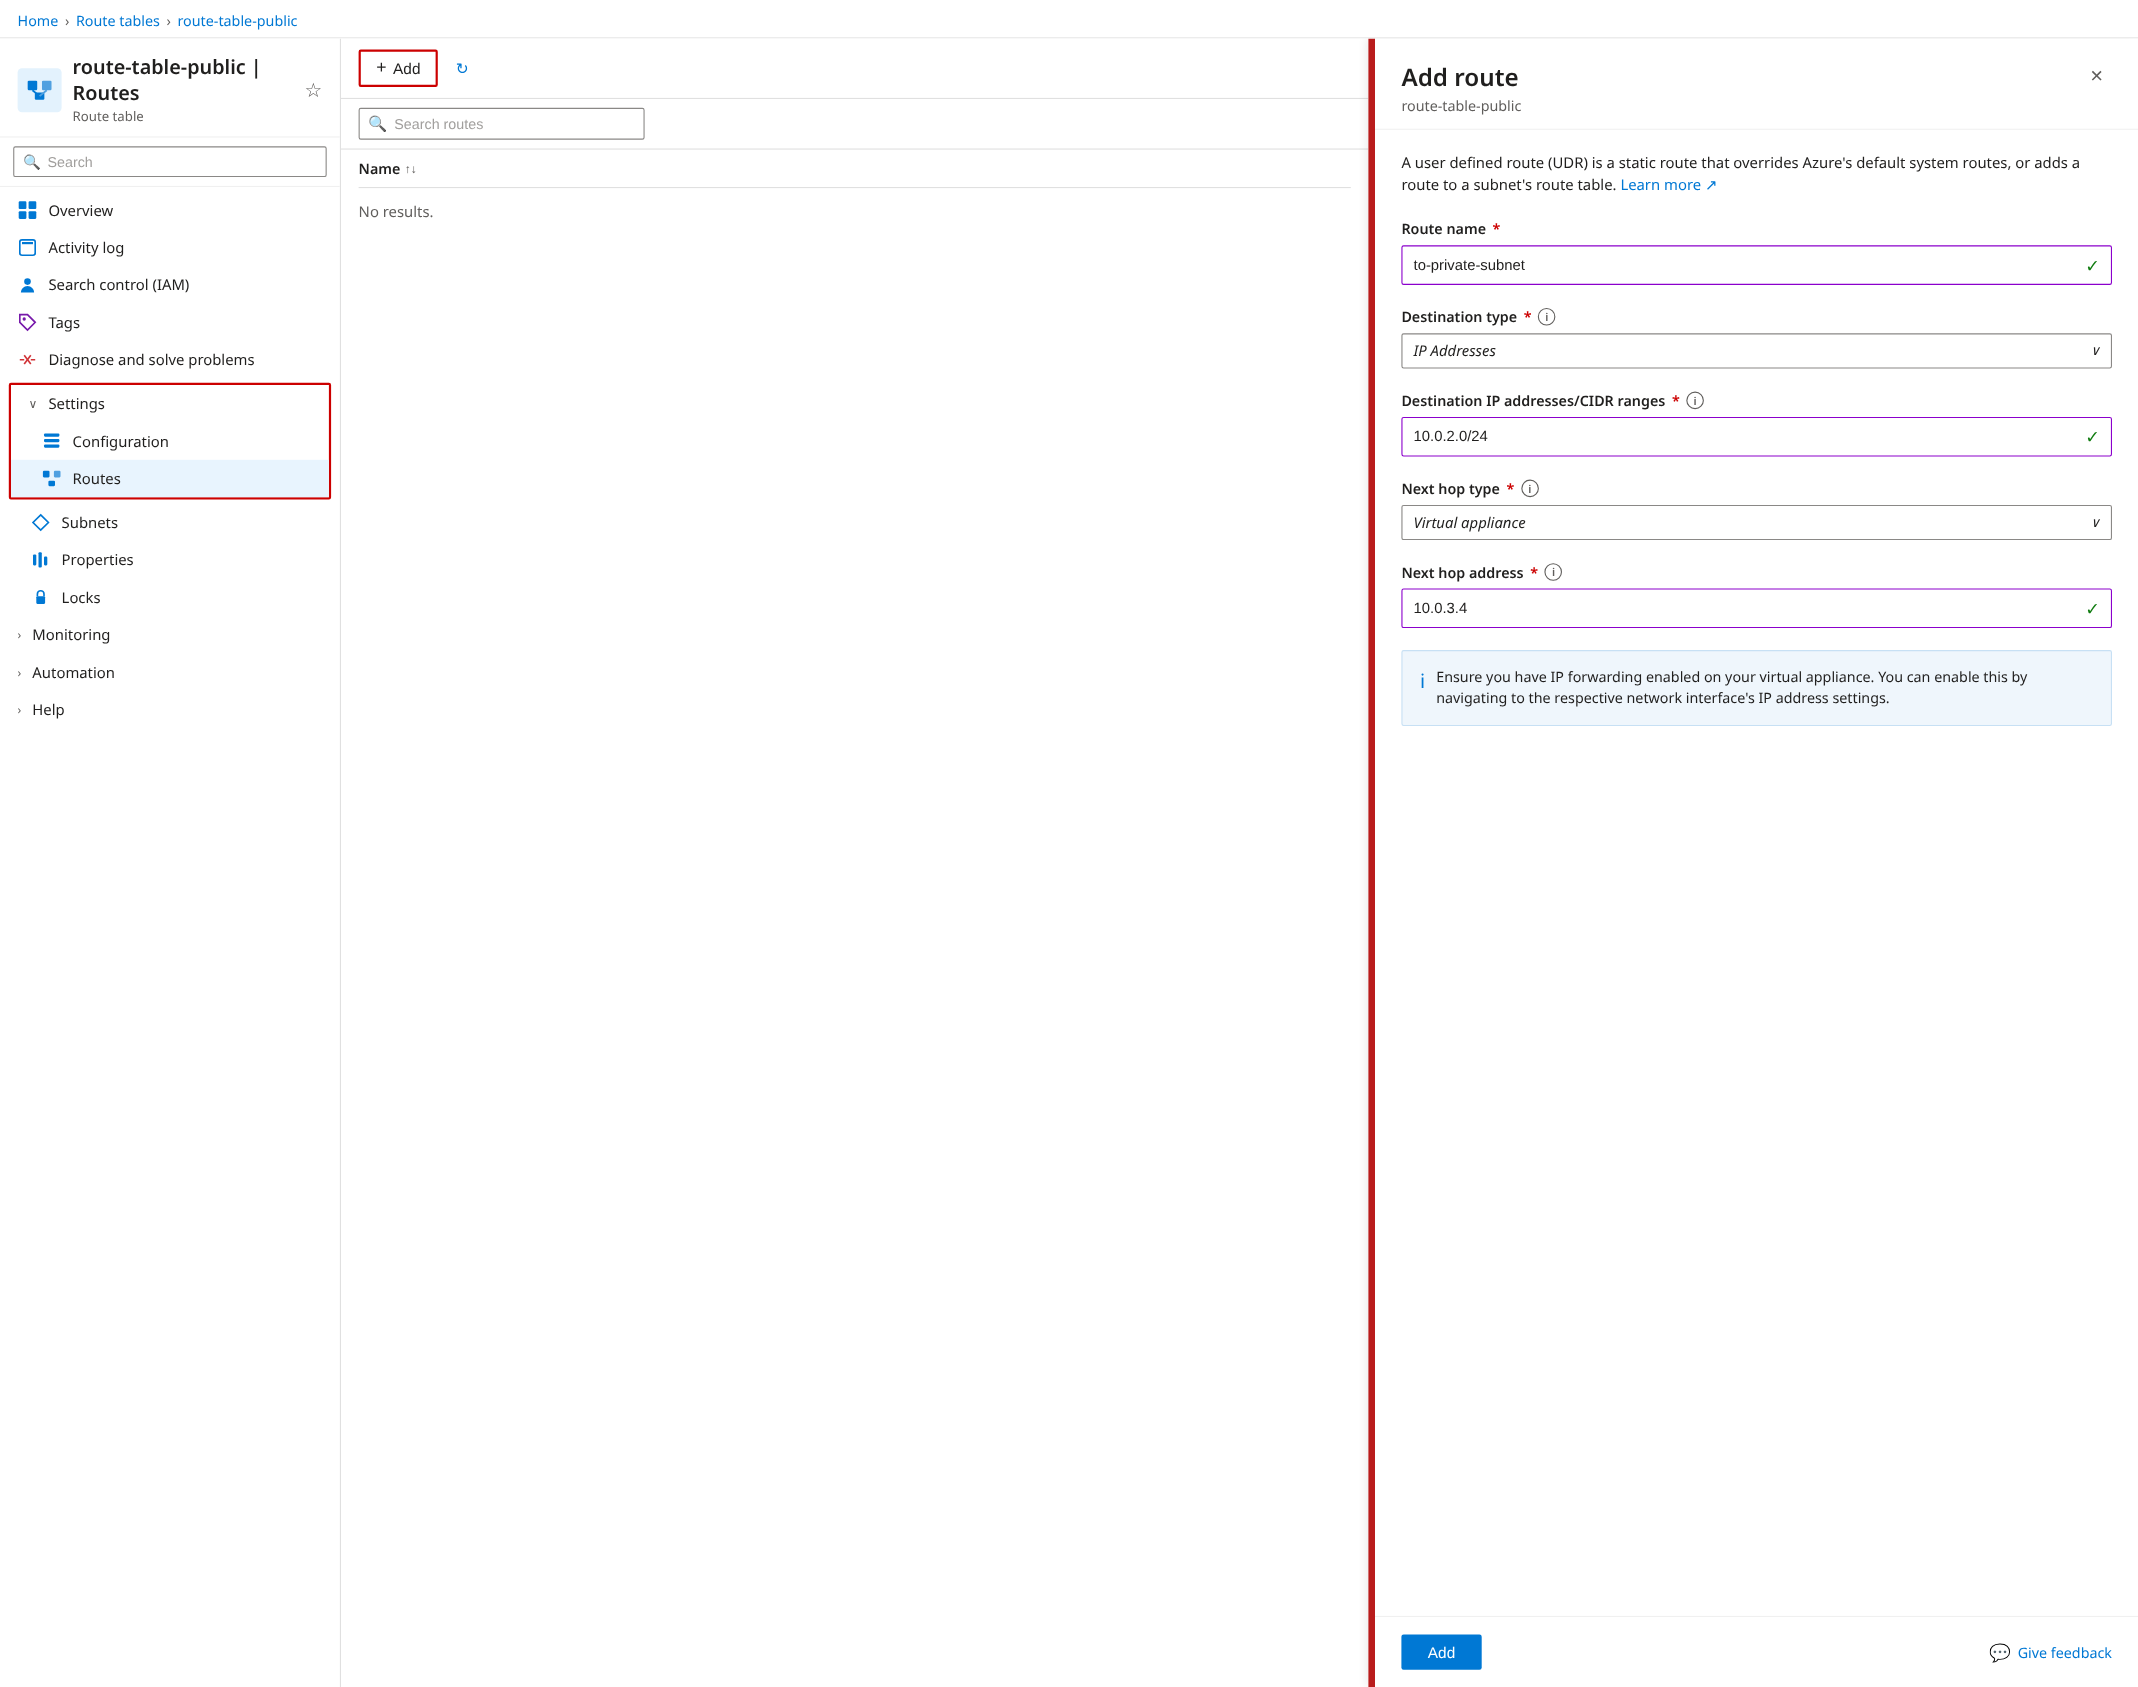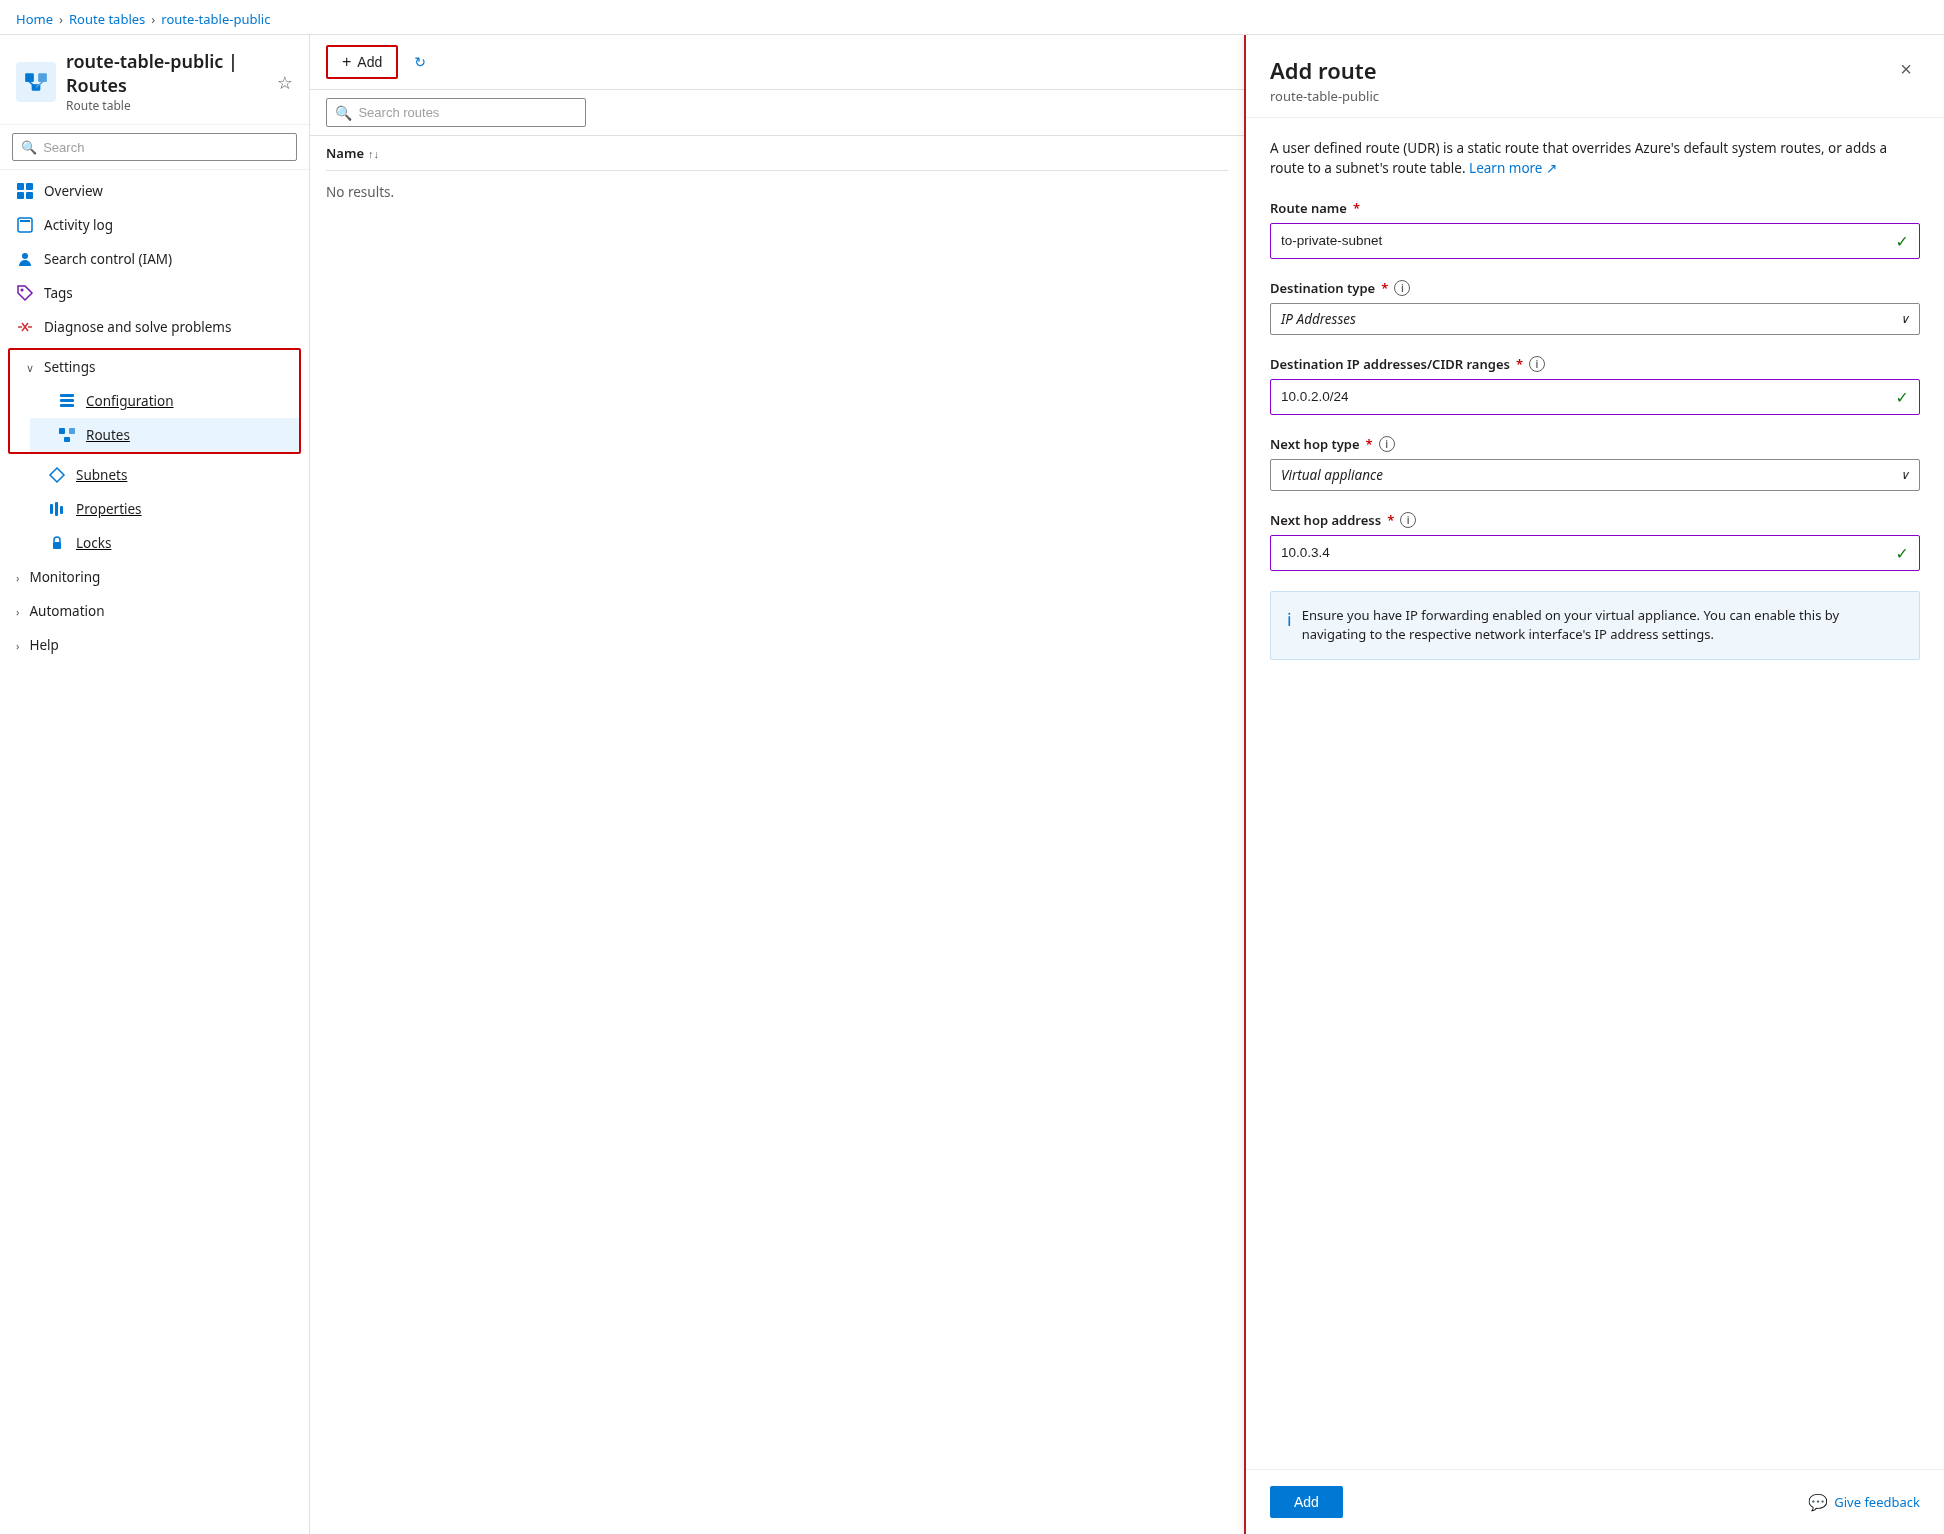--- a/index.html
+++ b/index.html
@@ -30,21 +30,21 @@
 
     .sidebar-nav { flex: 1; padding: 4px 0; }
     .nav-item { display: flex; align-items: center; gap: 10px; padding: 8px 16px; cursor: pointer; color: #201f1e; font-size: 13.5px; }
     .nav-item.active { background: #e8f4fe; }
     .nav-item .nav-icon { width: 18px; height: 18px; display: flex; align-items: center; justify-content: center; flex-shrink: 0; }
     .nav-item .nav-label { flex: 1; }
 
     .nav-group { }
     .nav-group-header { display: flex; align-items: center; gap: 8px; padding: 8px 16px; cursor: pointer; font-size: 13.5px; color: #201f1e; font-weight: 400; }
     .nav-group-header .chevron { font-size: 11px; color: #605e5c; margin-right: 2px; }
-    .nav-group-children { padding-left: 20px; text-decoration: underline; }
+    .nav-group-children { padding-left: 0; }
     .nav-group-children .nav-item { padding-left: 28px; }
     .nav-group-children .nav-item.active { background: #e8f4fe; }
 
     .settings-box { border: 2px solid #c00; border-radius: 2px; margin: 4px 8px; }
 
     
     .main-content { flex: 1; display: flex; flex-direction: column; overflow: hidden; background: #fff; }
 
     .toolbar { display: flex; align-items: center; gap: 8px; padding: 10px 16px; border-bottom: 1px solid #e0e0e0; }
     .btn-add { display: flex; align-items: center; gap: 6px; background: #fff; border: 2px solid #c00; color: #201f1e; padding: 6px 14px; font-size: 14px; cursor: pointer; border-radius: 2px; font-weight: 500; }
@@ -56,21 +56,21 @@
     .routes-search-box input { border: none; outline: none; font-size: 13px; width: 100%; }
     .routes-search-box input::placeholder { color: #a19f9d; }
 
     .routes-table { padding: 0 16px; flex: 1; overflow-y: auto; }
     .table-header { display: flex; align-items: center; padding: 8px 0; border-bottom: 1px solid #e0e0e0; }
     .col-name { display: flex; align-items: center; gap: 4px; font-size: 13px; font-weight: 600; color: #201f1e; }
     .sort-icon { color: #605e5c; font-size: 11px; }
     .no-results { color: #605e5c; font-size: 13.5px; padding: 12px 0; }
 
     
-    .panel-overlay { width: 700px; min-width: 700px; border-left: 2px solid #b91c1c; background: #fff; display: flex; flex-direction: column; overflow-y: auto; box-shadow: -2px 0 8px rgba(0,0,0,0.08); }
+    .panel-overlay { width: 700px; min-width: 700px; border-left: 6px solid #b91c1c; background: #fff; display: flex; flex-direction: column; overflow-y: auto; box-shadow: -2px 0 8px rgba(0,0,0,0.08); }
 
     .panel-header { display: flex; align-items: flex-start; justify-content: space-between; padding: 20px 24px 12px; border-bottom: 1px solid #f0f0f0; }
     .panel-title { font-size: 22px; font-weight: 600; color: #201f1e; }
     .panel-subtitle { font-size: 13px; color: #605e5c; margin-top: 2px; }
     .panel-close { background: none; border: none; cursor: pointer; font-size: 20px; color: #605e5c; padding: 4px 8px; border-radius: 2px; line-height: 1; }
 
     .panel-body { padding: 20px 24px; flex: 1; }
 
     .panel-description { font-size: 13.5px; color: #201f1e; margin-bottom: 20px; line-height: 1.5; }
     .panel-description a { color: #0078d4; text-decoration: none; }

